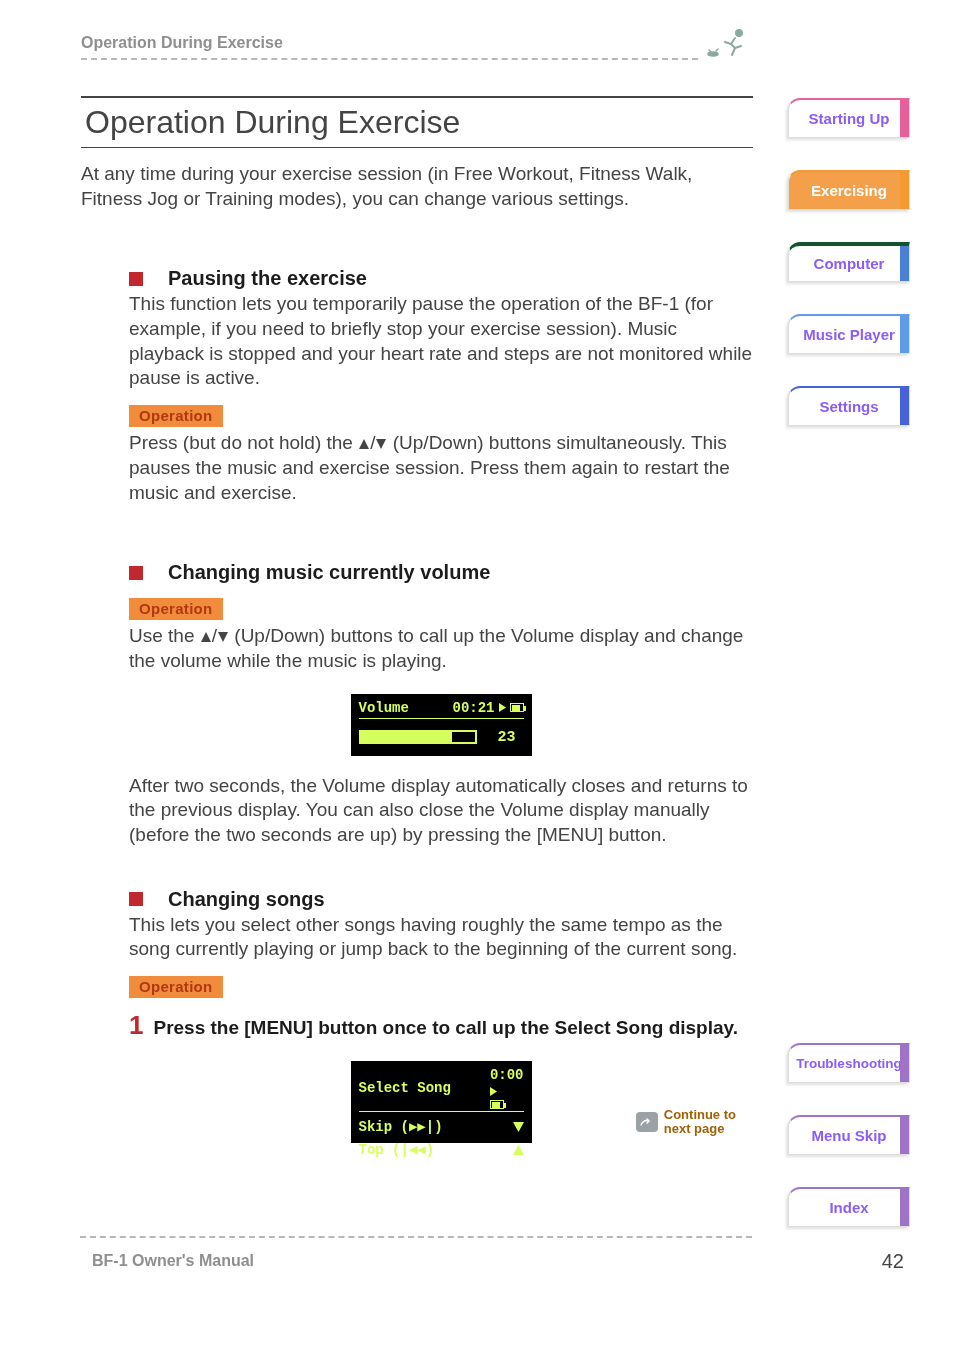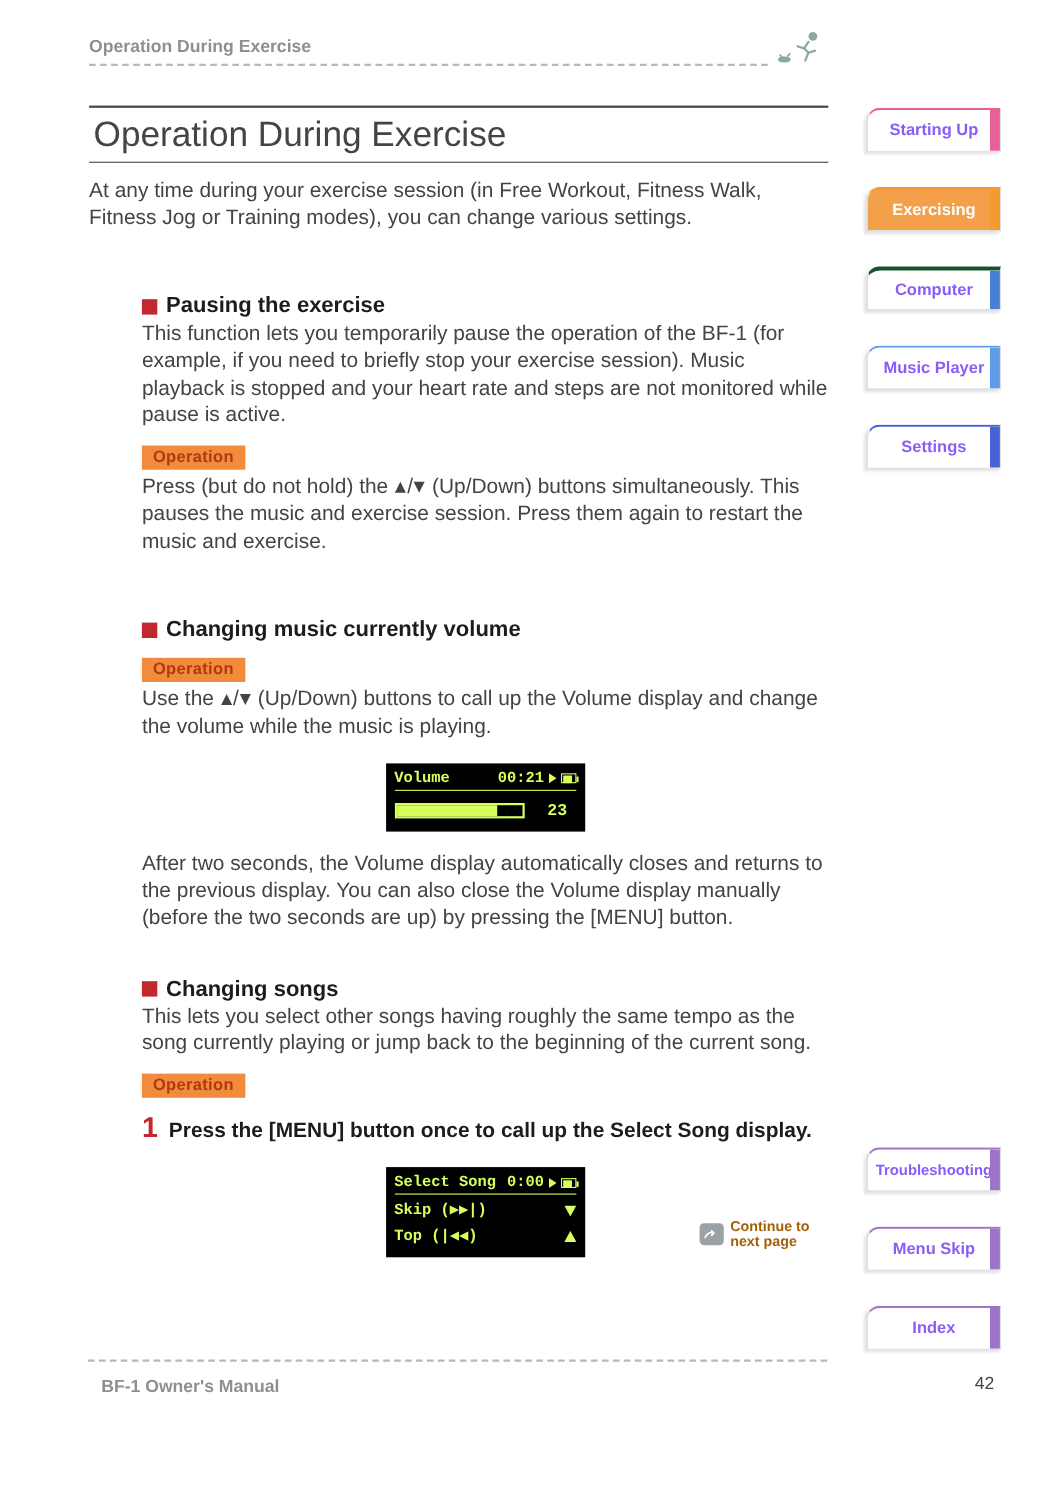--- a/index.html
+++ b/index.html
@@ -7,21 +7,21 @@
   .header-row { display: flex; align-items: center; padding: 34px 0 0 81px; }
   .header-title { color: #8f8f8f; font-weight: bold; font-size: 16px; letter-spacing: 0.0em; flex: 1; }
   .runner-icon { position: absolute; right: 205px; top: 28px; }
   .dashed-top { position: absolute; left: 81px; top: 58px; width: 617px; border-top: 2px dashed #b8b8b8; }
   .dashed-bottom { position: absolute; left: 80px; top: 1236px; width: 672px; border-top: 2px dashed #b8b8b8; }
   .main { position: absolute; left: 81px; top: 96px; width: 672px; }
   .page-title { font-size: 32px; color: #444; font-weight: normal; border-top: 2px solid #444; border-bottom: 1px solid #444; padding: 6px 4px 6px 4px; }
   .intro { font-size: 19px; color: #444; margin-top: 14px; line-height: 1.3; }
   .section-block { margin-left: 48px; margin-top: 56px; }
   .section-block.tight { margin-top: 40px; }
-  .sec-title-row { display: flex; align-items: center; gap: 8px; }
+  .sec-title-row { display: flex; align-items: center; gap: 25px; }
   .red-box { width: 14px; height: 14px; background: #c1292e; display: inline-block; }
   .sec-title { color: #1c1c1c; font-weight: bold; font-size: 20px; }
   .sec-body { font-size: 19px; color: #444; line-height: 1.3; margin-top: 2px; }
   .op-label { display: inline-block; background: #f28c3d; padding: 2px 10px; margin-top: 14px; }
   .op-label span { color: #b23814; font-weight: bold; font-size: 15px; letter-spacing: 0.02em; }
   .op-text { font-size: 19px; color: #444; line-height: 1.3; margin-top: 4px; }
   .tri-up { display:inline-block; vertical-align: -1px; }
   .tri-dn { display:inline-block; vertical-align: -1px; }
   .lcd { background:#000; margin: 20px auto 18px auto; width: 181px; padding: 6px 8px 10px 8px; font-family: "Courier New", monospace; font-weight: bold; color:#d6ff5e; }
   .lcd .row { display:flex; justify-content: space-between; align-items:center; font-size:14px; }
@@ -36,21 +36,21 @@
   .lcd .batt-fill { position:absolute; left:1px; top:1px; background:#d6ff5e; height:7px; width:8px; }
   .lcd2 { width: 181px; height: 82px; padding: 6px 8px; }
   .lcd2 .row { margin-bottom: 6px; }
   .step-row { display:flex; gap: 10px; align-items: baseline; margin-top: 12px; }
   .step-num { color:#c1292e; font-weight: bold; font-size: 26px; }
   .step-text { color:#1c1c1c; font-weight: bold; font-size: 19px; }
   .continue { position:absolute; right:218px; top:1108px; text-align:left; display:flex; gap:6px; align-items:center; }
   .continue .text { color:#a16207; font-weight:bold; font-size:13px; line-height:1.1; }
   .continue .ico { width:22px; height:20px; background:#9aa2a6; border-radius:4px; display:flex; align-items:center; justify-content:center; }
   .footer-left { position:absolute; left:92px; top:1252px; color:#8f8f8f; font-weight:bold; font-size:16px; }
-  .footer-page { position:absolute; right:50px; top:1250px; color:#444; font-size:16px; }
+  .footer-page { position:absolute; right:50px; top:1250px; color:#444; font-size:20px; }
   
   .tabs { position:absolute; right:44px; top:98px; display:flex; flex-direction:column; gap:32px; width:122px; }
   .tab { height:40px; display:flex; align-items:center; justify-content:center; font-weight:bold; font-size:15px; color:#8b5cf6; position:relative; background:#fff; border:1px solid #ddd; border-radius:12px 0 0 0; box-shadow: -2px 2px 3px rgba(0,0,0,0.12); }
   .tab .edge { position:absolute; right:0; top:0; bottom:0; width:9px; border-radius:0; }
   .tab.pink .edge{ background:#e7609a; } .tab.pink { border-top: 2px solid #e7609a; }
   .tab.orange .edge{ background:#f49a33; } .tab.orange { border-top: 2px solid #f49a33; background:#f4a04a; color:#fff; }
   .tab.blue .edge{ background:#4a7fd6; } .tab.blue { border-top: 4px solid #14532d; }
   .tab.ltblue .edge{ background:#5e9ce8; } .tab.ltblue { border-top: 2px solid #5e9ce8; }
   .tab.royal .edge{ background:#4762d8; } .tab.royal { border-top: 2px solid #4762d8; }
   .tabs2 { position:absolute; right:44px; top:1043px; display:flex; flex-direction:column; gap:32px; width:122px; }
@@ -147,21 +147,21 @@
     <p class="sec-body">This lets you select other songs having roughly the same tempo as the song currently playing or jump back to the beginning of the current song.</p>
     <div class="op-label"><span>Operation</span></div>
     <div class="step-row">
       <span class="step-num">1</span>
       <span class="step-text">Press the [MENU] button once to call up the Select Song display.</span>
     </div>
 
     <div class="lcd lcd2">
       <div class="row under">
         <span>Select Song</span>
-        <span style="display:flex;align-items:center;gap:4px;">
+        <span style="display:flex;align-items:flex-start;gap:4px;flex-direction:column;">
           <span>0:00</span>
           <svg width="7" height="9">
               <polygon points="0,0 7,4.5 0,9" fill="#d6ff5e"></polygon>
             </svg>
           <span class="batt">
               <span class="batt-body">
                 <span class="batt-fill"></span>
               </span>
             </span>
         </span>

